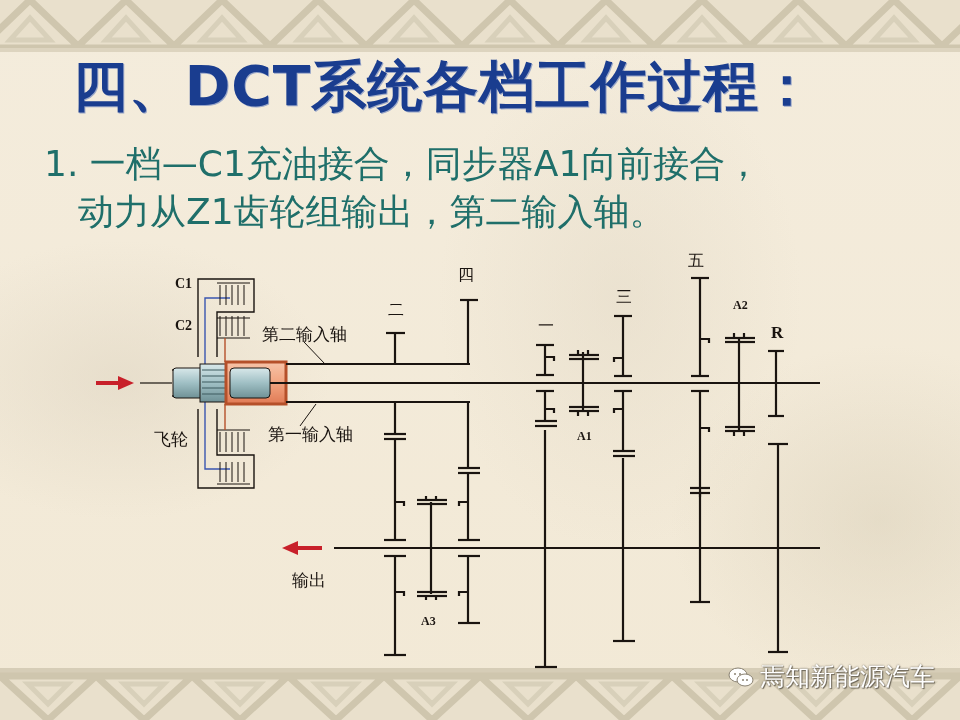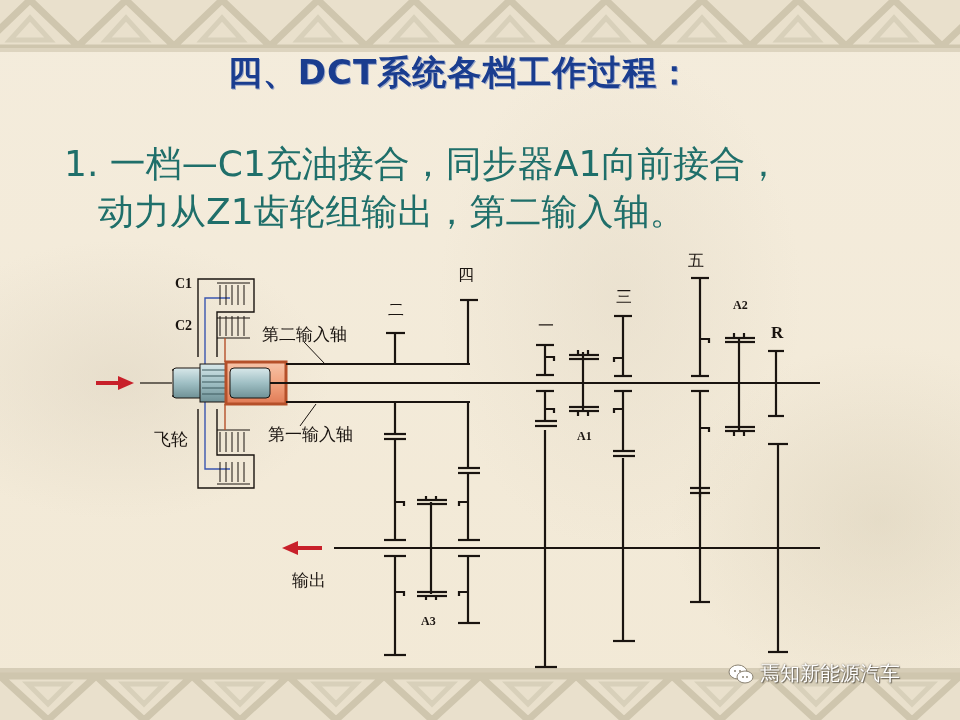--- a/index.html
+++ b/index.html
@@ -5,29 +5,29 @@
   html, body { margin:0; padding:0; }
   body { width:960px; height:720px; overflow:hidden; position:relative;
          background:#f3ead8; font-family:"Liberation Sans", sans-serif; }
   .bg { position:absolute; inset:0; background:
       radial-gradient(ellipse 300px 200px at 120px 380px, rgba(210,200,180,0.35), transparent 70%),
       radial-gradient(ellipse 260px 360px at 620px 300px, rgba(215,205,185,0.30), transparent 70%),
       radial-gradient(ellipse 300px 250px at 880px 520px, rgba(205,195,170,0.35), transparent 70%),
       linear-gradient(180deg,#f4ecdc 0%,#f2e9d6 100%); }
   .border-top { position:absolute; left:0; top:0; width:960px; height:52px; }
   .border-bot { position:absolute; left:0; top:668px; width:960px; height:52px; }
-  .title { position:absolute; left:16px; width:888px; top:50px; text-align:center;
-           font-family:"DejaVu Sans", sans-serif; font-weight:bold; font-size:34px;
+  .title { position:absolute; left:0; width:888px; top:50px; text-align:center;
+           font-family:"DejaVu Sans", sans-serif; font-weight:bold; font-size:55px;
            color:#1a3d8f; letter-spacing:1px; text-shadow:1px 1px 0 #9aa7c8; }
-  .subtitle { position:absolute; left:64px; top:140px; font-size:36px; line-height:48px;
+  .subtitle { position:absolute; left:44px; top:140px; font-size:36px; line-height:48px;
               color:#1f6f6a; font-family:"DejaVu Sans", sans-serif; }
   .subtitle .l2 { padding-left:34px; display:block; }
   .diagram { position:absolute; left:0; top:0; width:960px; height:720px; }
   .watermark { position:absolute; left:728px; top:660px; display:flex; align-items:center; gap:6px;
-               font-family:"DejaVu Sans", sans-serif; font-size:20px; color:#ffffff;
+               font-family:"DejaVu Sans", sans-serif; font-size:25px; color:#ffffff;
                text-shadow:0 0 2px #6b6456, 1px 1px 1px #6b6456; }
   .wm-icon { width:26px; height:22px; }
 </style>
 </head>
 <body>
 
 <div class="bg"></div>
 
 <svg class="border-top" viewBox="0 0 960 52" preserveAspectRatio="none">
   <rect x="0" y="0" width="960" height="52" fill="#e9e0cc"></rect>

